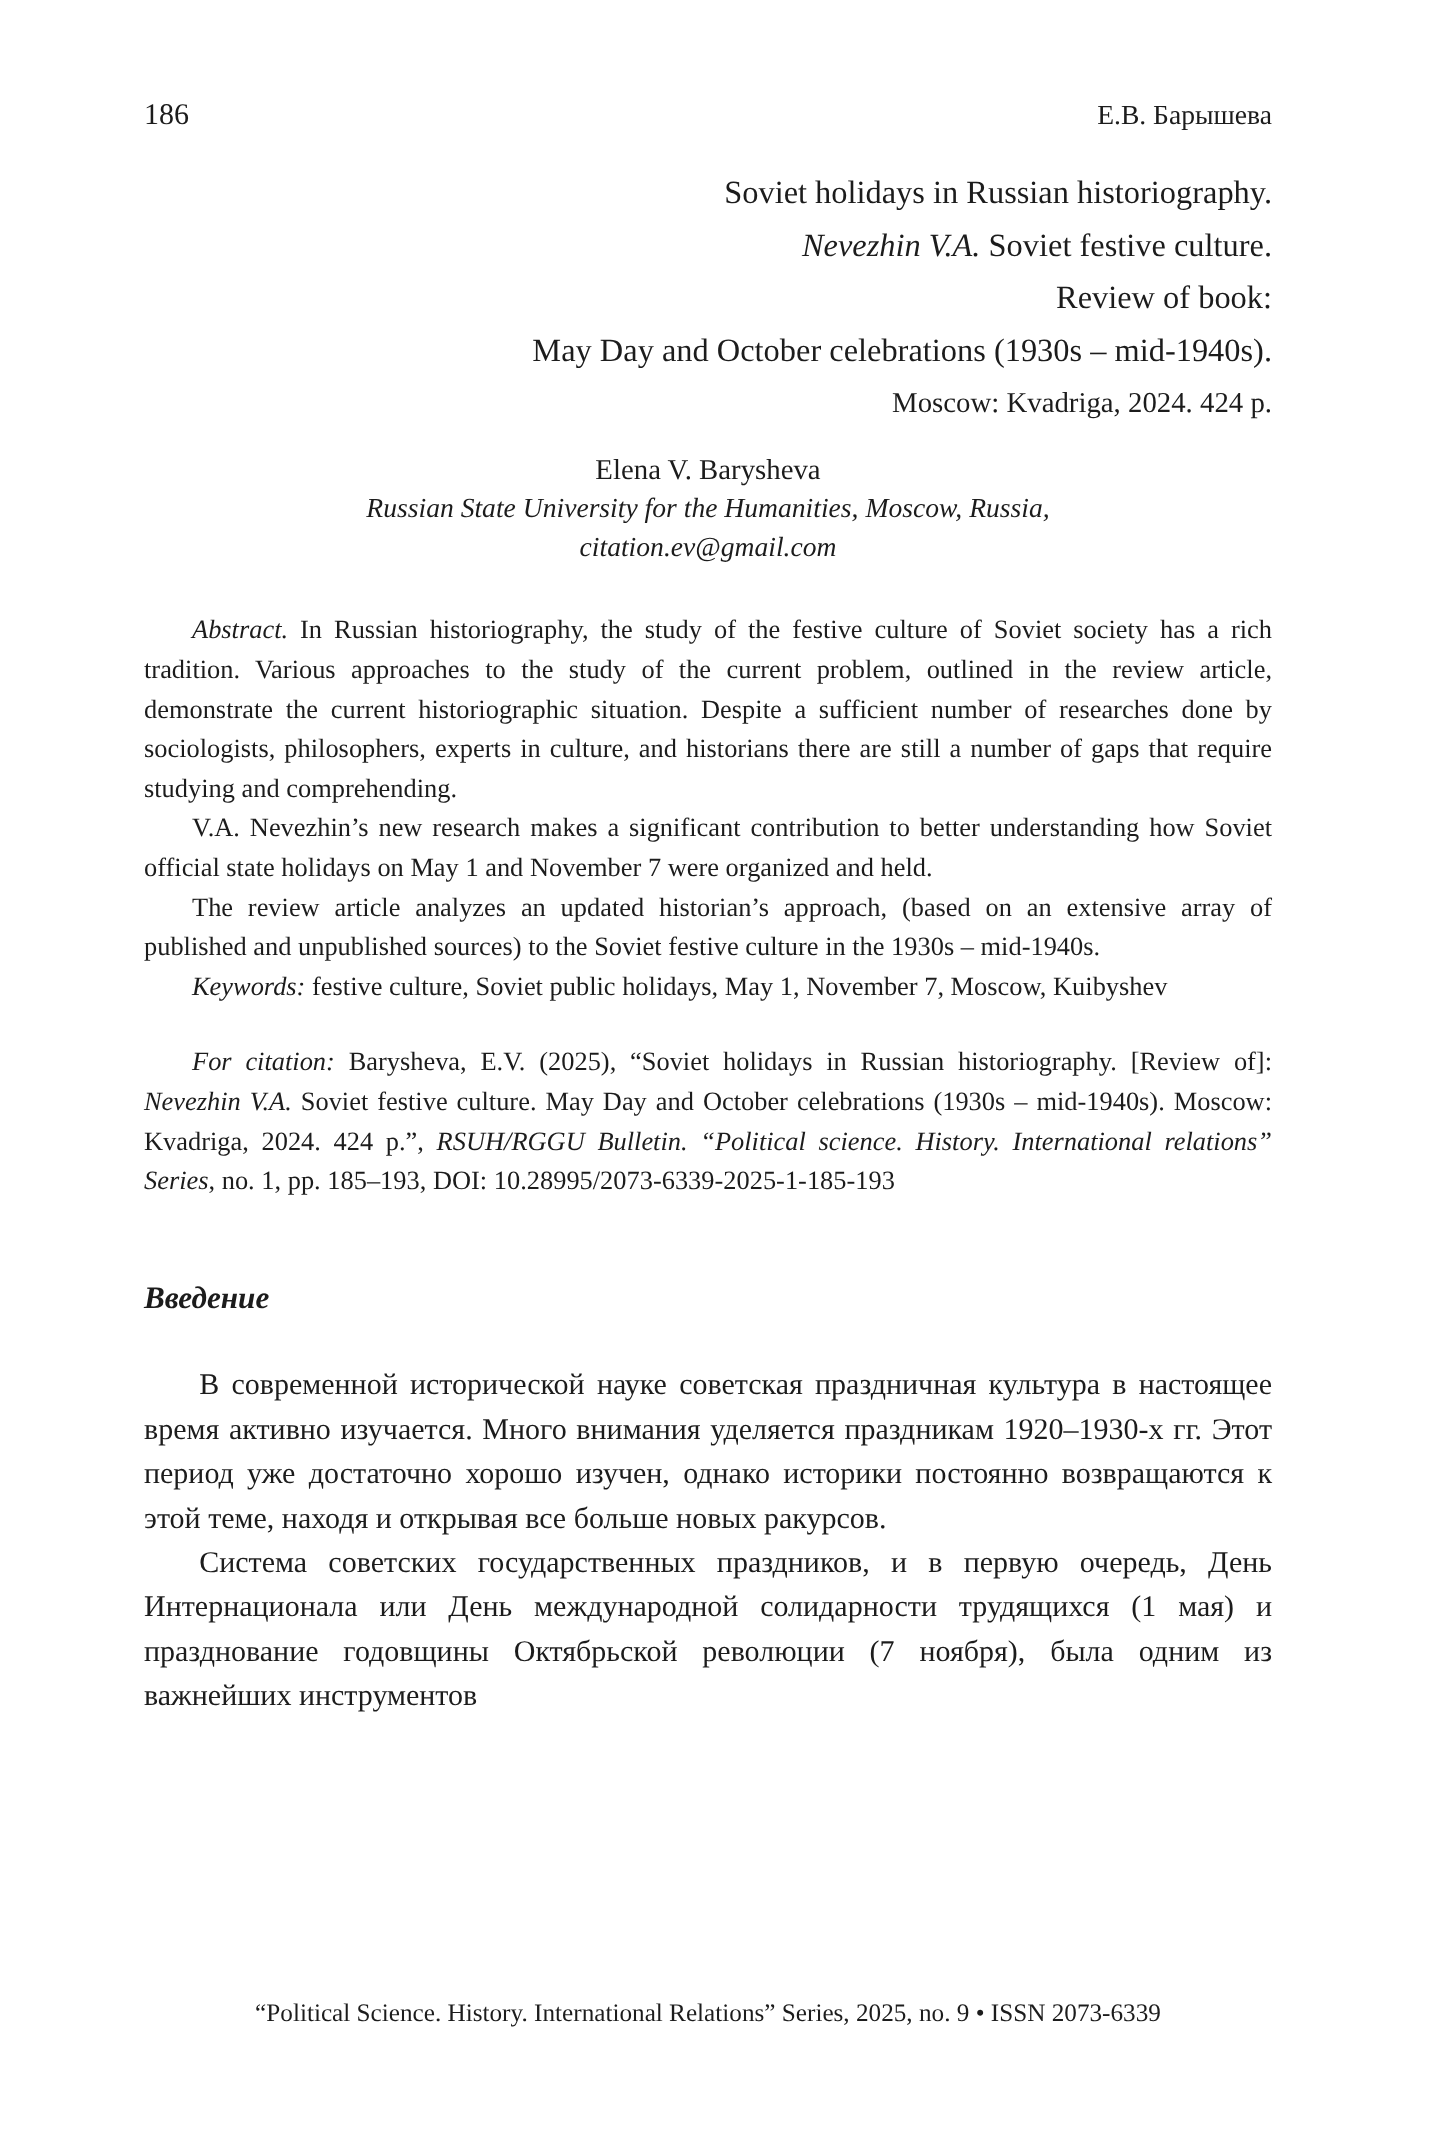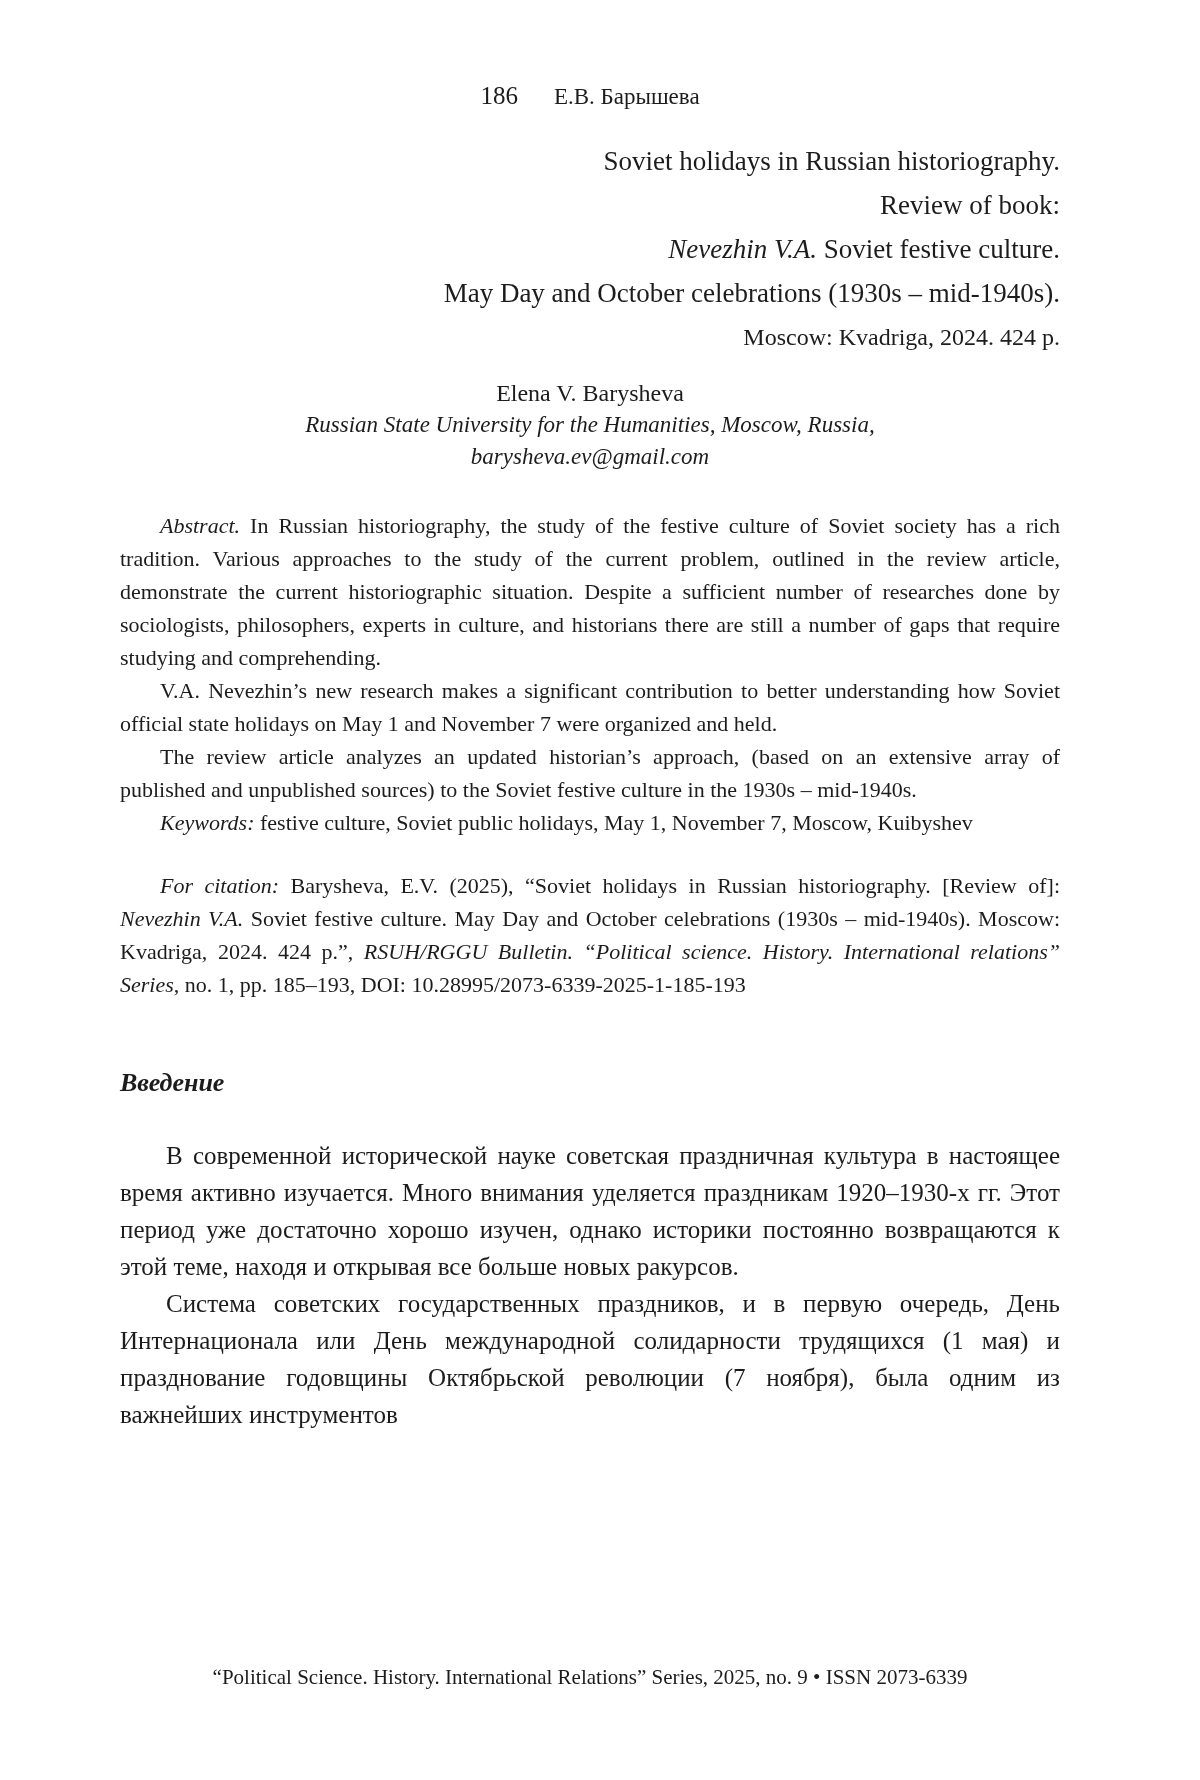--- a/index.html
+++ b/index.html
@@ -15,21 +15,21 @@
     width: 1200px;
     height: 1780px;
     background: #ffffff;
     overflow: hidden;
   }
   .content {
     padding: 82px 140px 0 120px; 
   }
   .running-header {
     display: flex;
-    justify-content: center;
+    justify-content: space-between;
     align-items: baseline;
     font-size: 24px;
     line-height: 28px;
     gap: 36px;
   }
   .running-header .pageno { font-size: 25px; }
   .running-header .rhead  { font-size: 23px; }
 
   .title-block {
     margin-top: 28px;
@@ -94,30 +94,30 @@
 <div class="page">
   <div class="content">
 
     <header class="running-header">
       <span class="pageno">186</span>
       <span class="rhead">Е.В. Барышева</span>
     </header>
 
     <div class="title-block">
       <div class="title-line">Soviet holidays in Russian historiography.</div>
+      <div class="title-line"><em>Nevezhin V.A.</em><span> Soviet festive culture.</span></div>
       <div class="title-line">Review of book:</div>
-      <div class="title-line"><em>Nevezhin V.A.</em><span> Soviet festive culture.</span></div>
       <div class="title-line">May Day and October celebrations (1930s – mid-1940s).</div>
       <div class="title-line title-imprint">Moscow: Kvadriga, 2024. 424 p.</div>
     </div>
 
     <div class="author-block">
       <div class="author-name">Elena V. Barysheva</div>
       <div class="author-affiliation">Russian State University for the Humanities, Moscow, Russia,</div>
-      <div class="author-email">barysheva.ev@gmail.com</div>
+      <div class="author-email">citation.ev@gmail.com</div>
     </div>
 
     <section class="abstract-block" lang="en">
       <p><em>Abstract.</em><span> In Russian historiography, the study of the festive culture of Soviet society has a rich tradition. Various approaches to the study of the current problem, outlined in the review article, demonstrate the current historiographic situation. Despite a sufficient number of researches done by sociologists, philosophers, experts in culture, and historians there are still a number of gaps that require studying and comprehending.</span></p>
       <p>V.A. Nevezhin’s new research makes a significant contribution to better understanding how Soviet official state holidays on May 1 and November 7 were organized and held.</p>
       <p>The review article analyzes an updated historian’s approach, (based on an extensive array of published and unpublished sources) to the Soviet festive culture in the 1930s – mid-1940s.</p>
       <p><em>Keywords:</em><span> festive culture, Soviet public holidays, May 1, November 7, Moscow, Kuibyshev</span></p>
     </section>
 
     <section class="citation-block" lang="en">

